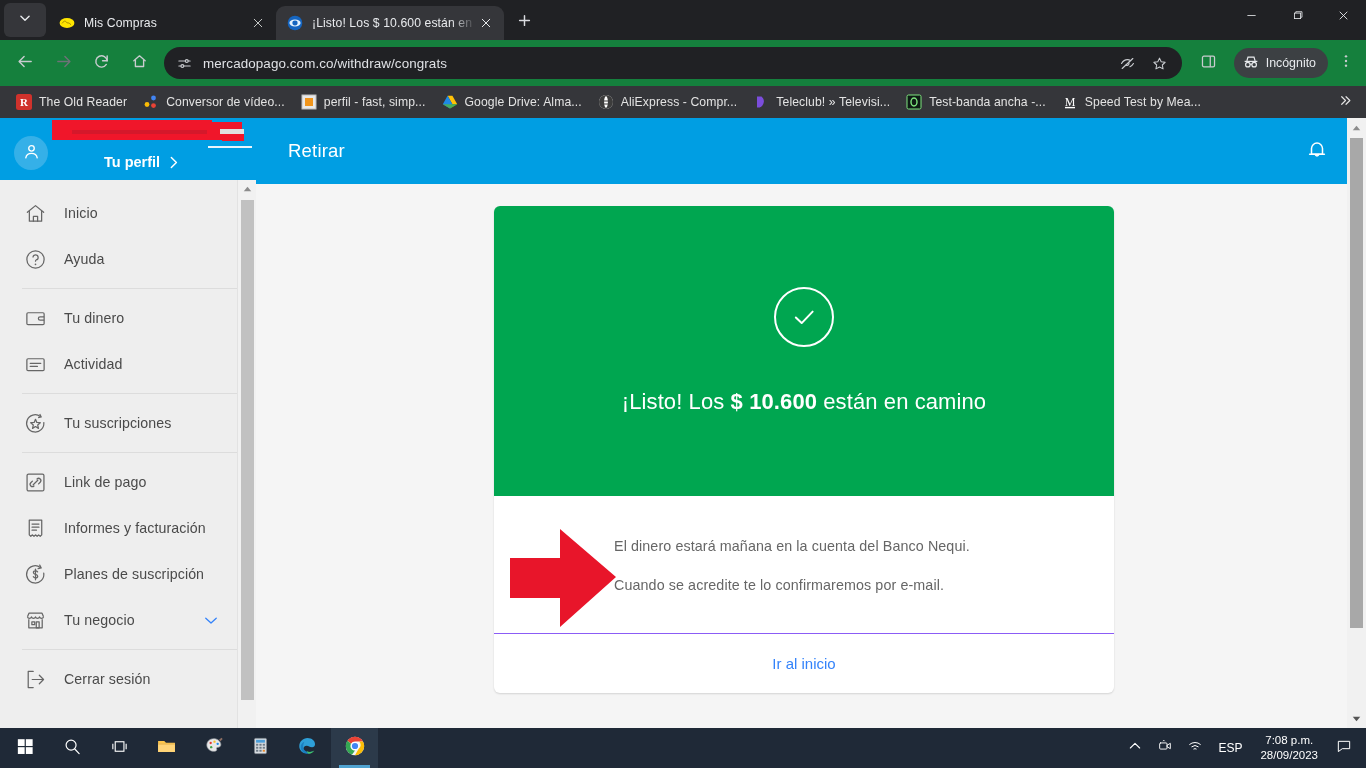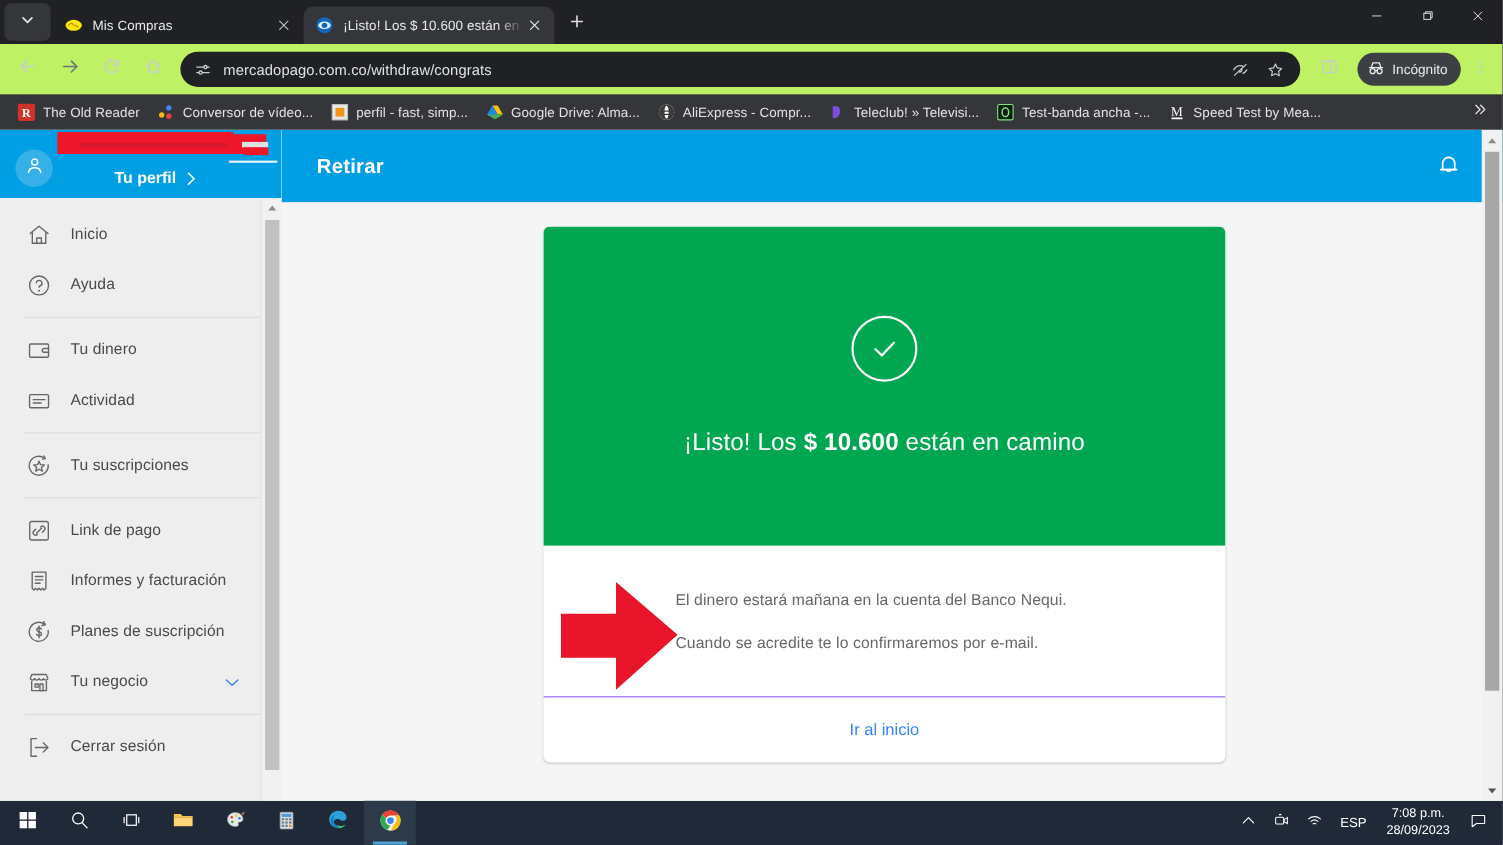--- a/index.html
+++ b/index.html
@@ -43,21 +43,21 @@
   .new-tab {
     width: 28px; height: 28px; margin: 0 0 4px 6px; border-radius: 50%;
     display: flex; align-items: center; justify-content: center;
   }
   .new-tab svg { width: 13px; height: 13px; }
   .win-controls { margin-left: auto; display: flex; align-self: flex-start; }
   .win-btn { width: 46px; height: 32px; display: flex; align-items: center; justify-content: center; }
   .win-btn svg { width: 11px; height: 11px; }
 
   
-  .toolbar { height: 46px; background: #bef264; display: flex; align-items: center; padding: 0 6px; }
+  .toolbar { height: 46px; background: #15803d; display: flex; align-items: center; padding: 0 6px; }
   .tb-btn { width: 32px; height: 32px; margin: 0 3px; border-radius: 50%; display: flex; align-items: center; justify-content: center; }
   .tb-btn svg { width: 17px; height: 17px; }
   .omnibox {
     flex: 1 1 auto; height: 32px; background: #202124; border-radius: 16px;
     display: flex; align-items: center; margin: 0 8px 0 6px; padding: 0 6px 0 10px;
     min-width: 0;
   }
   .omni-icon { width: 20px; height: 20px; flex:0 0 20px; display:flex; align-items:center; justify-content:center; margin-right: 9px; }
   .omni-icon svg { width: 15px; height: 15px; }
   .omni-url { font-size: 13.4px; color: #dfe1e5; white-space: nowrap; overflow: hidden; letter-spacing:.1px; }
@@ -110,21 +110,21 @@
   .nav-div { height: 1px; background: #dcdcdc; margin: 6px 14px 6px 22px; }
 
   
   .sb-scroll { position: absolute; right: 0; top: 62px; bottom: 0; width: 19px; background: #f1f1f1; border-left: 1px solid #e2e2e2; }
   .sb-arrow-up { position:absolute; top: 2px; left: 0; width: 19px; height: 14px; display:flex; align-items:center; justify-content:center; }
   .sb-thumb { position: absolute; top: 20px; left: 3px; width: 13px; height: 500px; background: #c1c1c1; border-radius: 0; }
 
   
   .content { flex: 1 1 auto; display: flex; flex-direction: column; background: #f5f5f5; position: relative; overflow: hidden; }
   .topbar { height: 66px; flex: 0 0 66px; background: #009ee3; display: flex; align-items: center; padding: 0 34px 0 32px; }
-  .topbar h1 { font-size: 18.5px; color: #ffffff; font-weight: 700; letter-spacing: .2px; }
+  .topbar h1 { font-size: 18.5px; color: #ffffff; font-weight: 400; letter-spacing: .2px; }
   .bell { margin-left: auto; width: 30px; height: 30px; display:flex; align-items:center; justify-content:center; }
   .bell svg { width: 24px; height: 24px; }
 
   .scrollarea { flex: 1 1 auto; position: relative; background: #f5f5f5; overflow: hidden; }
   .card {
     position: absolute; left: 238px; top: 22px; width: 620px;
     background: #ffffff; border-radius: 6px; box-shadow: 0 1px 2px rgba(0,0,0,.14);
     overflow: hidden;
   }
   .card-hero {

